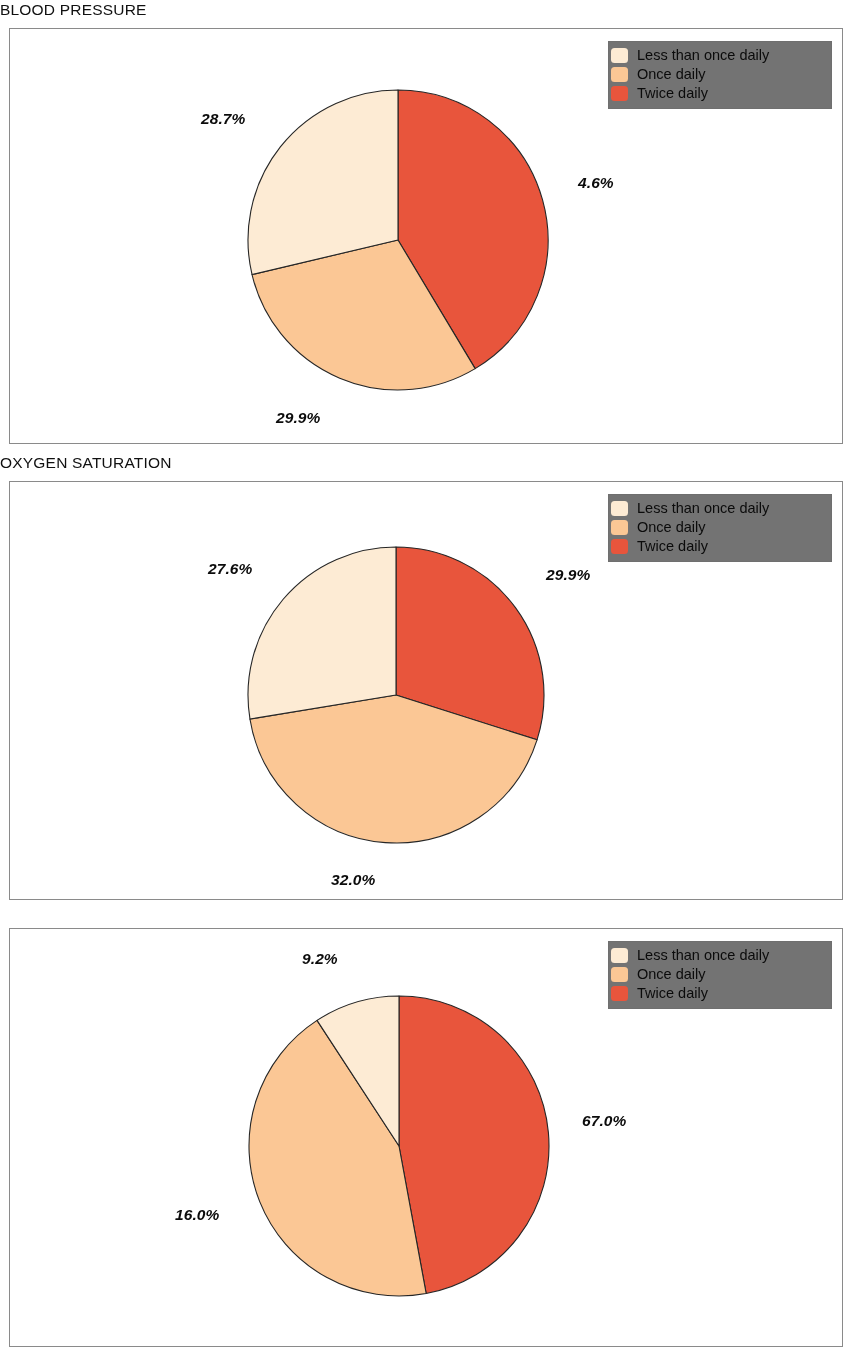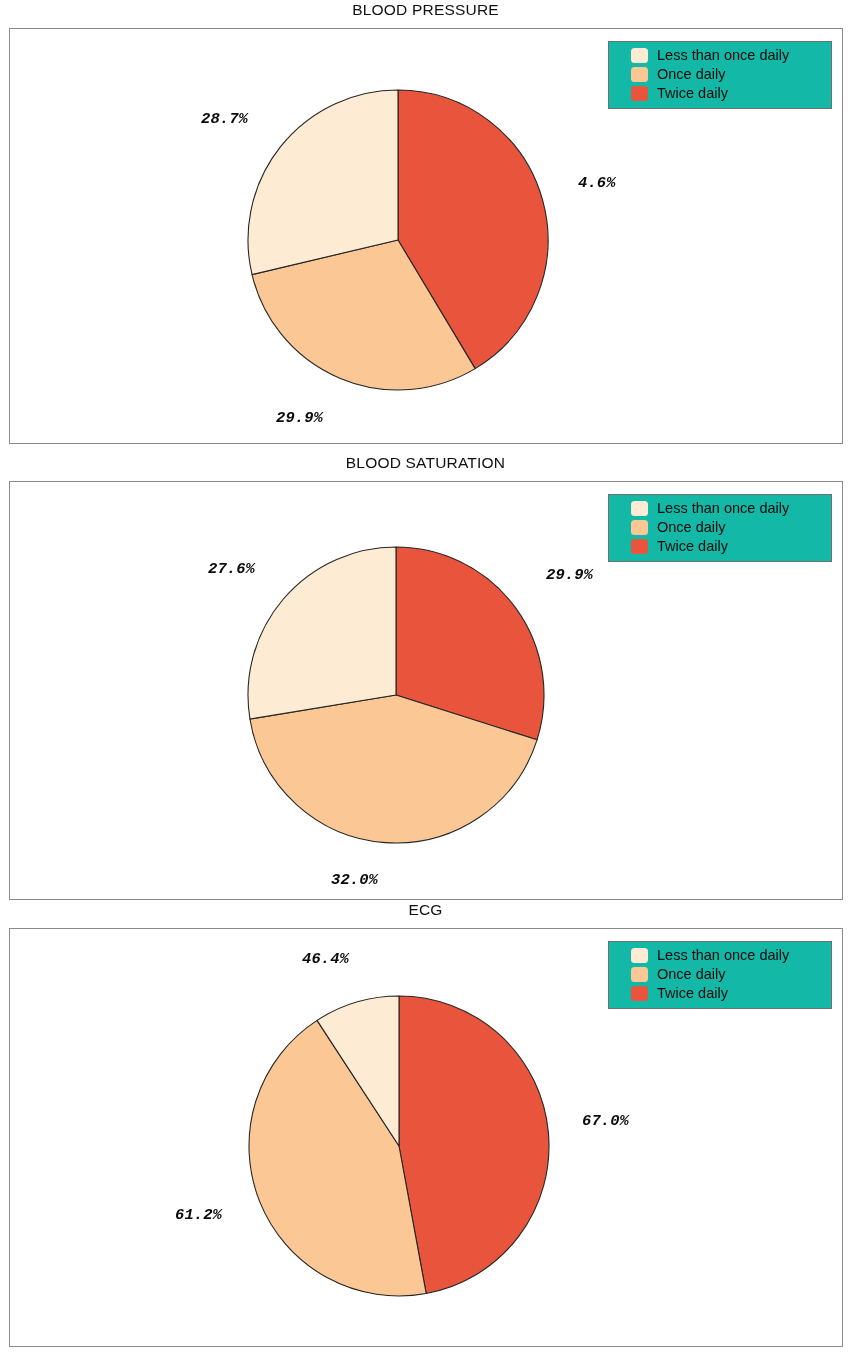--- a/index.html
+++ b/index.html
@@ -22,21 +22,21 @@
   .panel-wrap {
     position: absolute;
     left: 0;
     width: 851px;
   }
   .panel-title {
     position: absolute;
     left: 0;
     top: 0;
     width: 851px;
-    text-align: center;
+    text-align: left;
     font-size: 15.5px;
     font-weight: 400;
     letter-spacing: 0.2px;
     line-height: 20px;
     color: #101010;
     white-space: nowrap;
   }
   .axes {
     position: absolute;
     left: 9px;
@@ -58,28 +58,27 @@
     overflow: visible;
   }
   .pct-label {
     position: absolute;
     font-size: 15.5px;
     font-style: italic;
     font-weight: 700;
     color: #0b0b0b;
     white-space: nowrap;
     letter-spacing: 0.1px;
-    font-family: Liberation Mono, monospace;
   }
   .legend {
     position: absolute;
-    background: #14b8a6;
+    background: #737373;
     border: 1.2px solid #6f6f6f;
     box-sizing: border-box;
-    padding: 4px 8px 5px 22px;
+    padding: 4px 8px 5px 2px;
   }
   .legend-row {
     display: flex;
     align-items: center;
     height: 19px;
   }
   .swatch {
     width: 17px;
     height: 15px;
     border-radius: 3.5px;
@@ -97,26 +96,25 @@
 <body>
 
 <div class="figure">
 
   <div class="panel-wrap" style="top:0;height:452px;">
     <div class="panel-title">BLOOD PRESSURE</div>
     <div class="axes" style="top:28px;height:416px;"></div>
   </div>
 
   <div class="panel-wrap" style="top:453px;height:454px;">
-    <div class="panel-title">BLOOD SATURATION</div>
+    <div class="panel-title">OXYGEN SATURATION</div>
     <div class="axes" style="top:28px;height:419px;"></div>
   </div>
 
   <div class="panel-wrap" style="top:900px;height:456px;">
-    <div class="panel-title">ECG</div>
     <div class="axes" style="top:28px;height:419px;"></div>
   </div>
 
   <div class="pie-holder" id="overlay">
       <svg class="pie-svg" width="851" height="1356" style="left: 0px; top: 0px;">
         <path d="M 398 240 L 398 90 A 150 150 0 0 1 475.165930067226 368.62899842904784 Z" fill="#E8553C" stroke="#262626" stroke-width="1.1" stroke-linejoin="round"></path>
         <path d="M 398 240 L 475.165930067226 368.62899842904784 A 150 150 0 0 1 252.03522335268102 274.55841400148864 Z" fill="#FBC795" stroke="#262626" stroke-width="1.1" stroke-linejoin="round"></path>
         <path d="M 398 240 L 252.03522335268102 274.55841400148864 A 150 150 0 0 1 398 90 Z" fill="#FDEBD4" stroke="#262626" stroke-width="1.1" stroke-linejoin="round"></path>
       </svg>
       <div class="pct-label" style="left: 578px; top: 174px;">4.6%</div>
@@ -157,22 +155,22 @@
           <span class="swatch" style="background: rgb(232, 85, 60);"></span>
           <span class="legend-label">Twice daily</span>
         </div>
       </div>
       <svg class="pie-svg" width="851" height="1356" style="left: 0px; top: 0px;">
         <path d="M 399 1146 L 399 996 A 150 150 0 0 1 426.18086454407063 1293.5167807492994 Z" fill="#E8553C" stroke="#262626" stroke-width="1.1" stroke-linejoin="round"></path>
         <path d="M 399 1146 L 426.18086454407063 1293.5167807492994 A 150 150 0 0 1 317.0408479898597 1020.3707939936787 Z" fill="#FBC795" stroke="#262626" stroke-width="1.1" stroke-linejoin="round"></path>
         <path d="M 399 1146 L 317.0408479898597 1020.3707939936787 A 150 150 0 0 1 399 996 Z" fill="#FDEBD4" stroke="#262626" stroke-width="1.1" stroke-linejoin="round"></path>
       </svg>
       <div class="pct-label" style="left: 582px; top: 1112px;">67.0%</div>
-      <div class="pct-label" style="left: 175px; top: 1206px;">61.2%</div>
-      <div class="pct-label" style="left: 302px; top: 950px;">46.4%</div>
+      <div class="pct-label" style="left: 175px; top: 1206px;">16.0%</div>
+      <div class="pct-label" style="left: 302px; top: 950px;">9.2%</div>
       <div class="legend" style="left: 608px; top: 941px; width: 224px;">
         <div class="legend-row">
           <span class="swatch" style="background: rgb(253, 235, 212);"></span>
           <span class="legend-label">Less than once daily</span>
         </div>
         <div class="legend-row">
           <span class="swatch" style="background: rgb(251, 199, 149);"></span>
           <span class="legend-label">Once daily</span>
         </div>
         <div class="legend-row">

